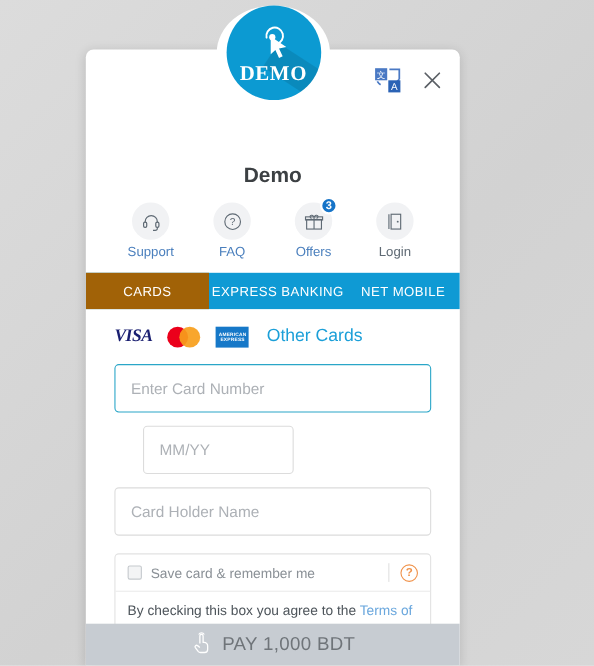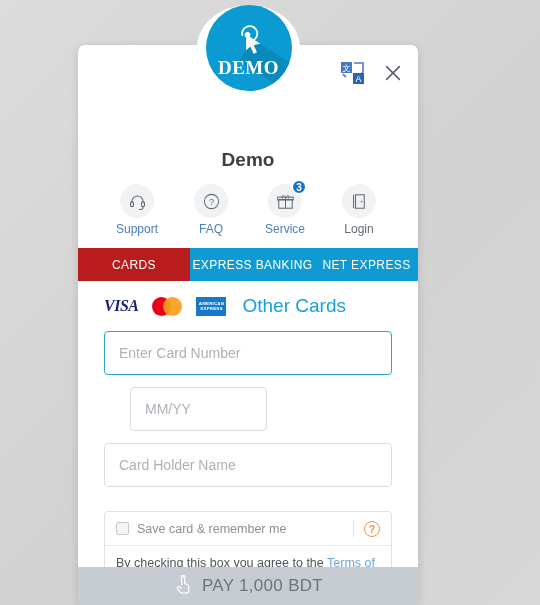--- a/index.html
+++ b/index.html
@@ -108,21 +108,21 @@
     display: flex; height: 33px; background: #0f9ad4; margin-top: 12px;
   }
   .tab {
     display: flex; align-items: center; justify-content: center;
     color: #ffffff; font-size: 12px; letter-spacing: .4px;
     cursor: pointer; white-space: nowrap;
   }
   .tab.cards { width: 112px; }
   .tab.mobile { width: 125px; }
   .tab.net { width: 103px; }
-  .tab.active { background: #b91c1c; text-align: center; }
+  .tab.active { background: #a16207; text-align: center; }
 
   
   .panel-body { padding: 14px 26px 0 26px; }
 
   .brands { display: flex; align-items: center; gap: 14px; height: 22px; }
   .brand-visa {
     font-family: "Liberation Serif", serif;
     font-style: italic; font-weight: bold;
     font-size: 16px; color: #1a1f71; letter-spacing: -.5px;
   }
@@ -132,21 +132,21 @@
   }
   .mc-red { left: 0; background: #eb001b; }
   .mc-yel { right: 0; background: #f79e1b; opacity: .92; }
   .brand-amex {
     width: 30px; height: 19px; background: #1678c8;
     display: flex; align-items: center; justify-content: center;
     color: #fff; font-size: 4.4px; font-weight: bold;
     text-align: center; line-height: 1.15; letter-spacing: .2px;
   }
   .other-cards {
-    font-size: 19px; color: #1b9fd8; margin-left: 2px; cursor: pointer;
+    font-size: 16px; color: #1b9fd8; margin-left: 2px; cursor: pointer;
   }
 
   .field {
     height: 44px; width: 100%;
     border: 1px solid #dcdcdc; border-radius: 4px;
     background: #fff; padding: 0 14px;
     font-size: 14px; color: #c2410c;
     font-family: "Liberation Sans", sans-serif;
     outline: none;
   }
@@ -165,21 +165,21 @@
   .cvc-hint .stripe { position: absolute; left: 0; top: 3px; width: 100%; height: 5px; background: #8e8e8e; }
   .cvc-hint .sigbar { position: absolute; left: 3px; top: 10px; width: 17px; height: 5px; background: #fff; }
   .cvc-hint .cvcbox { position: absolute; right: 3px; top: 9px; width: 10px; height: 7px; border: 1px solid #e24b4b; background:#f4f4f4; }
   .cvc-hint .digits { position: absolute; left: 3px; bottom: 3px; width: 24px; height: 3px;
       background: repeating-linear-gradient(90deg,#8e8e8e 0 3px,transparent 3px 5px); }
 
   .row-holder { margin-top: 12px; }
 
   
   .save-box {
-    margin-top: 24px;
+    margin-top: 16px;
     border: 1px solid #e2e2e2; border-radius: 4px;
     background: #fff;
   }
   .save-top {
     display: flex; align-items: center;
     height: 34px; padding: 0 11px;
     border-bottom: 1px solid #ececec;
   }
   .save-check {
     width: 13px; height: 13px; border: 1px solid #c5c9cd;
@@ -269,39 +269,39 @@
       <div class="nav-item">
         <div class="nav-circle">
           <svg viewBox="0 0 24 24" width="19" height="19">
             <rect x="3.5" y="9.5" width="17" height="11" fill="none" stroke="#5f6a74" stroke-width="1.3"></rect>
             <rect x="2.2" y="6.5" width="19.6" height="3.6" fill="none" stroke="#5f6a74" stroke-width="1.3"></rect>
             <path d="M12 6.5 v14" stroke="#5f6a74" stroke-width="1.3"></path>
             <path d="M12 6.5 c-3.5 -4 -6.5 -0.5 -3 2 M12 6.5 c3.5 -4 6.5 -0.5 3 2" fill="none" stroke="#5f6a74" stroke-width="1.2"></path>
           </svg>
           <span class="badge">3</span>
         </div>
-        <div class="nav-label">Service</div>
+        <div class="nav-label">Offers</div>
       </div>
 
       <div class="nav-item">
         <div class="nav-circle">
           <svg viewBox="0 0 24 24" width="19" height="19">
             <rect x="7" y="3.5" width="11" height="17" fill="none" stroke="#5f6a74" stroke-width="1.3"></rect>
             <circle cx="14.6" cy="12" r="1.1" fill="#5f6a74"></circle>
             <path d="M4.5 3.5 v17" stroke="#5f6a74" stroke-width="1.3"></path>
           </svg>
         </div>
         <div class="nav-label muted">Login</div>
       </div>
     </div>
 
     <div class="tabs">
       <div class="tab cards active">CARDS</div>
       <div class="tab mobile">EXPRESS BANKING</div>
-      <div class="tab net">NET EXPRESS</div>
+      <div class="tab net">NET MOBILE</div>
     </div>
 
     <div class="panel-body">
 
       <div class="brands">
         <span class="brand-visa">VISA</span>
         <span class="brand-mc">
           <i class="mc-red"></i>
             <i class="mc-yel"></i>
         </span>

